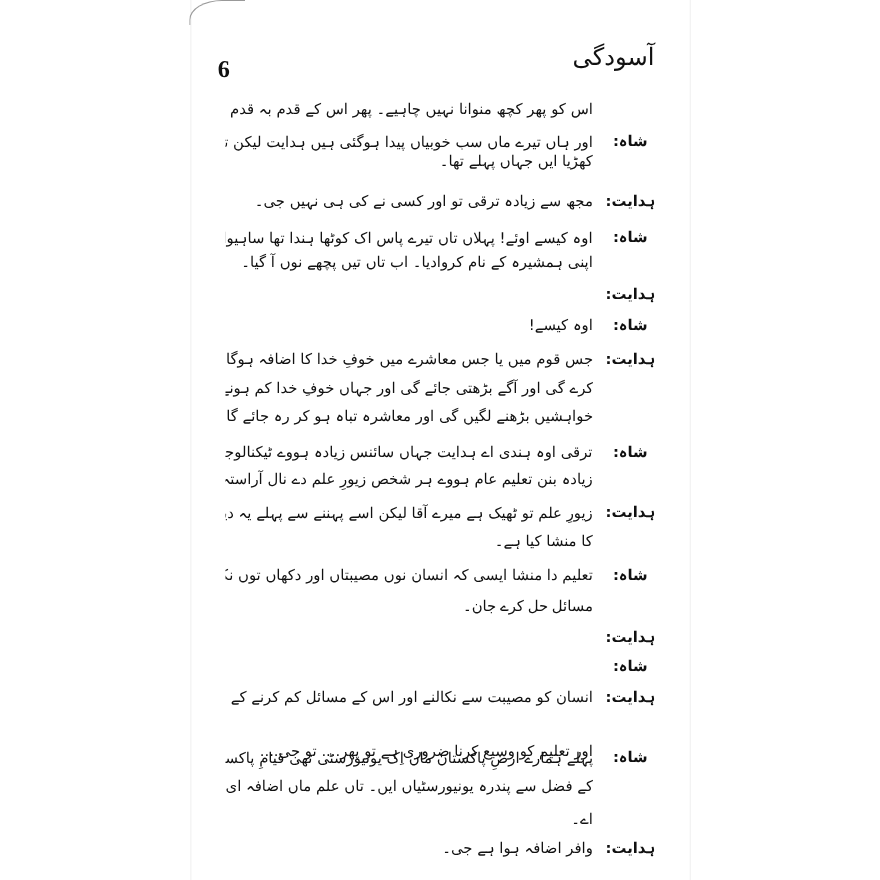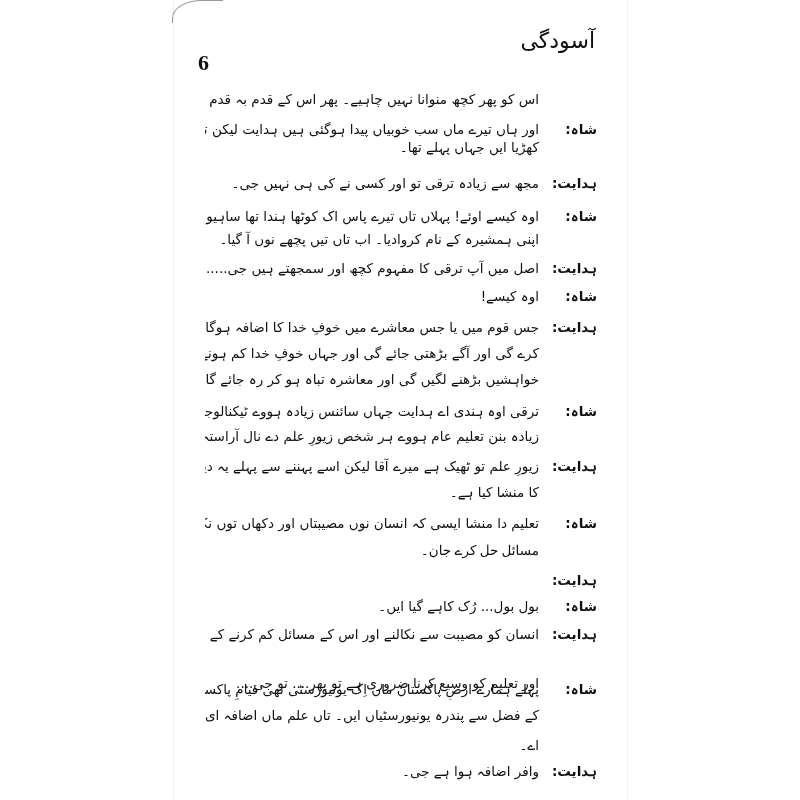--- a/index.html
+++ b/index.html
@@ -1,24 +1,24 @@
 <!DOCTYPE html>
 <html><head>
 <meta charset="utf-8">
 <style>
   html, body { margin:0; padding:0; background:#ffffff; }
   body { width:800px; height:800px; position:relative; overflow:hidden; font-family:"DejaVu Sans", sans-serif; color:#111; }
   .page-edge-l { position:absolute; left:173px; top:0; width:1px; height:800px; background:#f1f1f1; }
   .page-edge-r { position:absolute; left:627px; top:0; width:1px; height:800px; background:#f1f1f1; }
   .curl { position:absolute; left:172px; top:0; width:50px; height:22px; border-top:1px solid #999; border-left:1px solid #999; border-top-left-radius:30px 18px; }
   .page-number { position:absolute; left:198px; top:50px; font-family:"Liberation Serif", serif; font-weight:bold; font-size:22px; }
-  .running-title { position:absolute; right:205px; top:28px; direction:rtl; font-size:22px; font-family:"DejaVu Sans", sans-serif; }
+  .running-title { position:absolute; right:205px; top:40px; direction:rtl; font-size:22px; font-family:"DejaVu Sans", sans-serif; }
   .body { position:absolute; left:205px; width:392px; top:88px; direction:rtl; }
   .line { position:absolute; right:0; height:22px; white-space:nowrap; font-size:13.5px; line-height:22px; }
-  .speaker { position:absolute; right:0; width:48px; text-align:right; font-weight:bold; }
+  .speaker { position:absolute; right:0; width:48px; text-align:center; font-weight:bold; }
   .text { position:absolute; right:58px; width:334px; text-align:justify; text-align-last:right; overflow:hidden; }
 </style>
 </head>
 <body>
 
 <div class="page-edge-l"></div>
 <div class="page-edge-r"></div>
 <div class="curl"></div>
 
 <div class="page-number">6</div>
@@ -44,21 +44,20 @@
     <div class="line" style="top: 117px; width: 392px;">
       <span class="speaker">شاہ:</span>
       <span class="text">اوہ کیسے اوئے! پہلاں تاں تیرے پاس اک کوٹھا ہندا تھا ساہیوال ماں۔ اوہ وی تیں</span>
     </div>
     <div class="line" style="top: 140px; width: 392px; text-decoration: underline;">
       <span class="speaker"></span>
       <span class="text">اپنی ہمشیرہ کے نام کروادیا۔ اب تاں تیں پچھے نوں آ گیا۔</span>
     </div>
     <div class="line" style="top: 169px; width: 392px;">
       <span class="speaker">ہدایت:</span>
-      <span class="text">اصل میں آپ ترقی کا مفہوم کچھ اور سمجھتے ہیں جی.....</span>
     </div>
     <div class="line" style="top: 197px; width: 392px;">
       <span class="speaker">شاہ:</span>
       <span class="text">اوہ کیسے!</span>
     </div>
     <div class="line" style="top: 228px; width: 392px;">
       <span class="speaker">ہدایت:</span>
       <span class="text">جس قوم میں یا جس معاشرے میں خوفِ خدا کا اضافہ ہوگا میرے آقا وہ قوم ترقی</span>
     </div>
     <div class="line" style="top: 254px; width: 392px;">
@@ -91,21 +90,20 @@
     </div>
     <div class="line" style="top: 452px; width: 392px; font-family: Liberation Serif, serif;">
       <span class="speaker"></span>
       <span class="text">مسائل حل کرے جان۔</span>
     </div>
     <div class="line" style="top: 481px; width: 392px;">
       <span class="speaker">ہدایت:</span>
     </div>
     <div class="line" style="top: 507px; width: 392px;">
       <span class="speaker">شاہ:</span>
-      <span class="text">بول بول... رُک کاہے گیا ایں۔</span>
     </div>
     <div class="line" style="top: 535px; width: 392px;">
       <span class="speaker">ہدایت:</span>
       <span class="text">انسان کو مصیبت سے نکالنے اور اس کے مسائل کم کرنے کے لیے اگر تعلیم کا عام کرنا</span>
     </div>
     <div class="line" style="top: 584px; width: 392px;">
       <span class="speaker"></span>
       <span class="text">اور تعلیم کو وسیع کرنا ضروری ہے تو پھر.... تو جی....</span>
     </div>
     <div class="line" style="top: 590px; width: 392px;">

